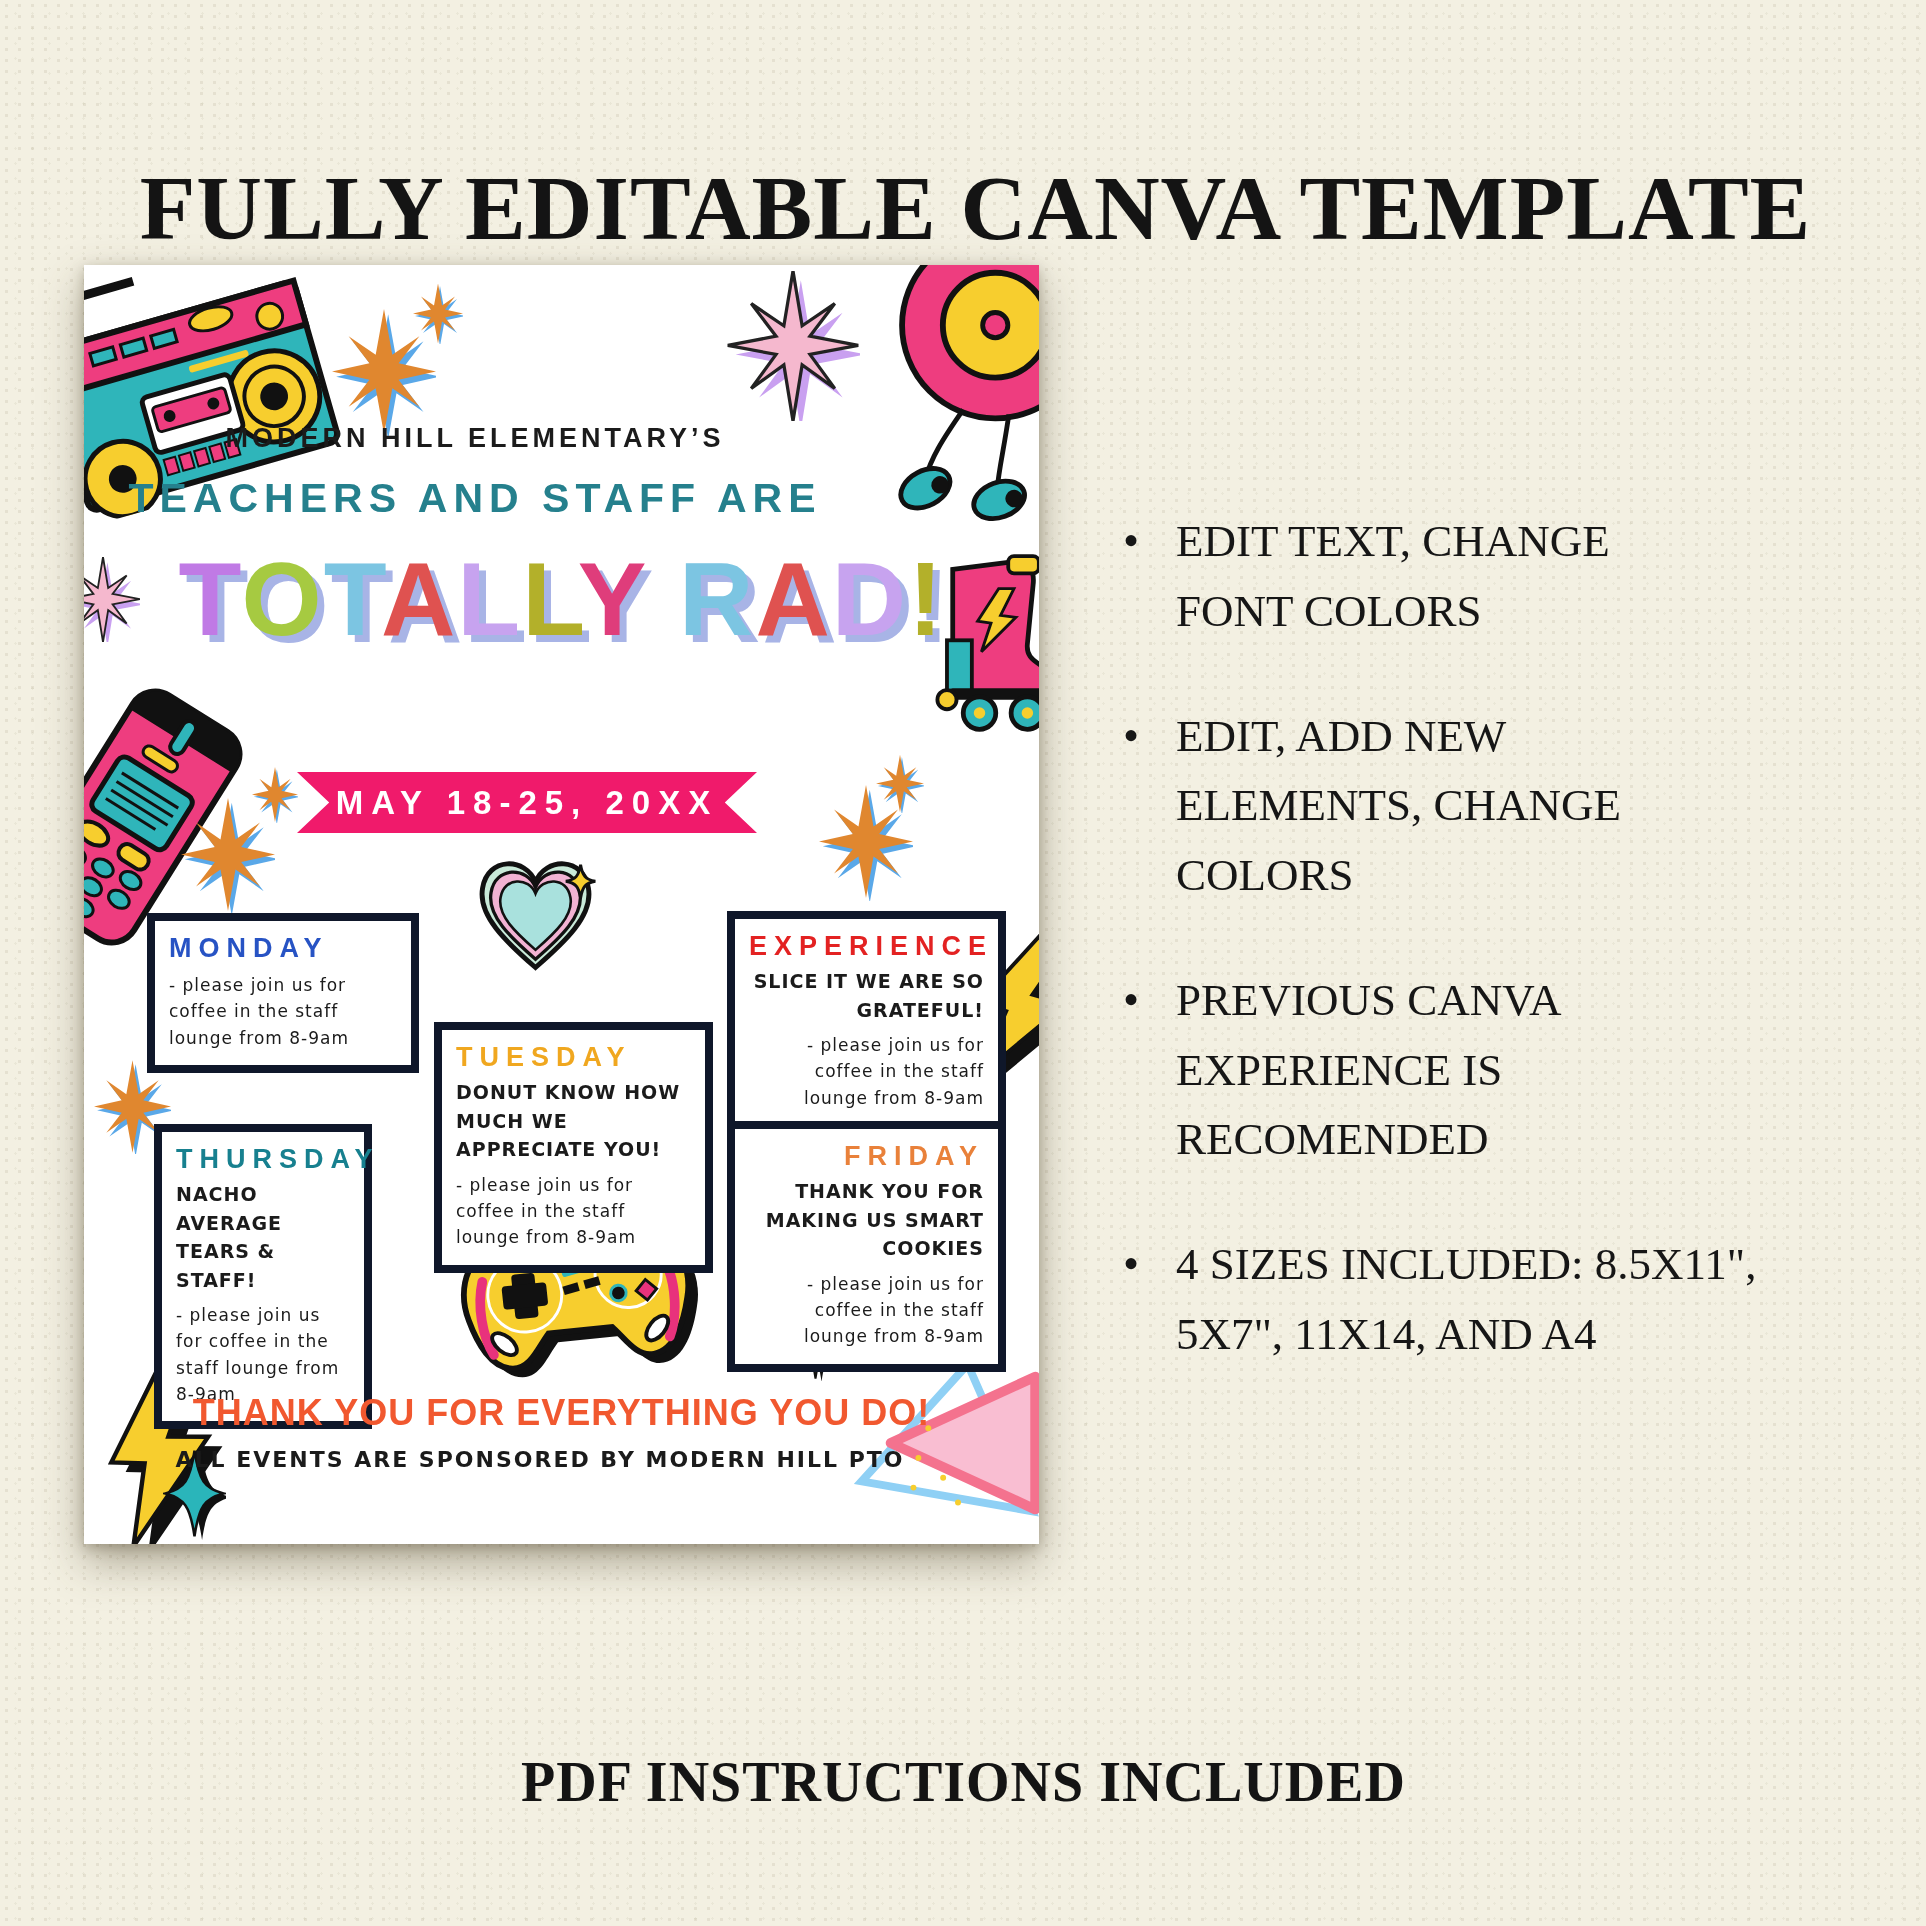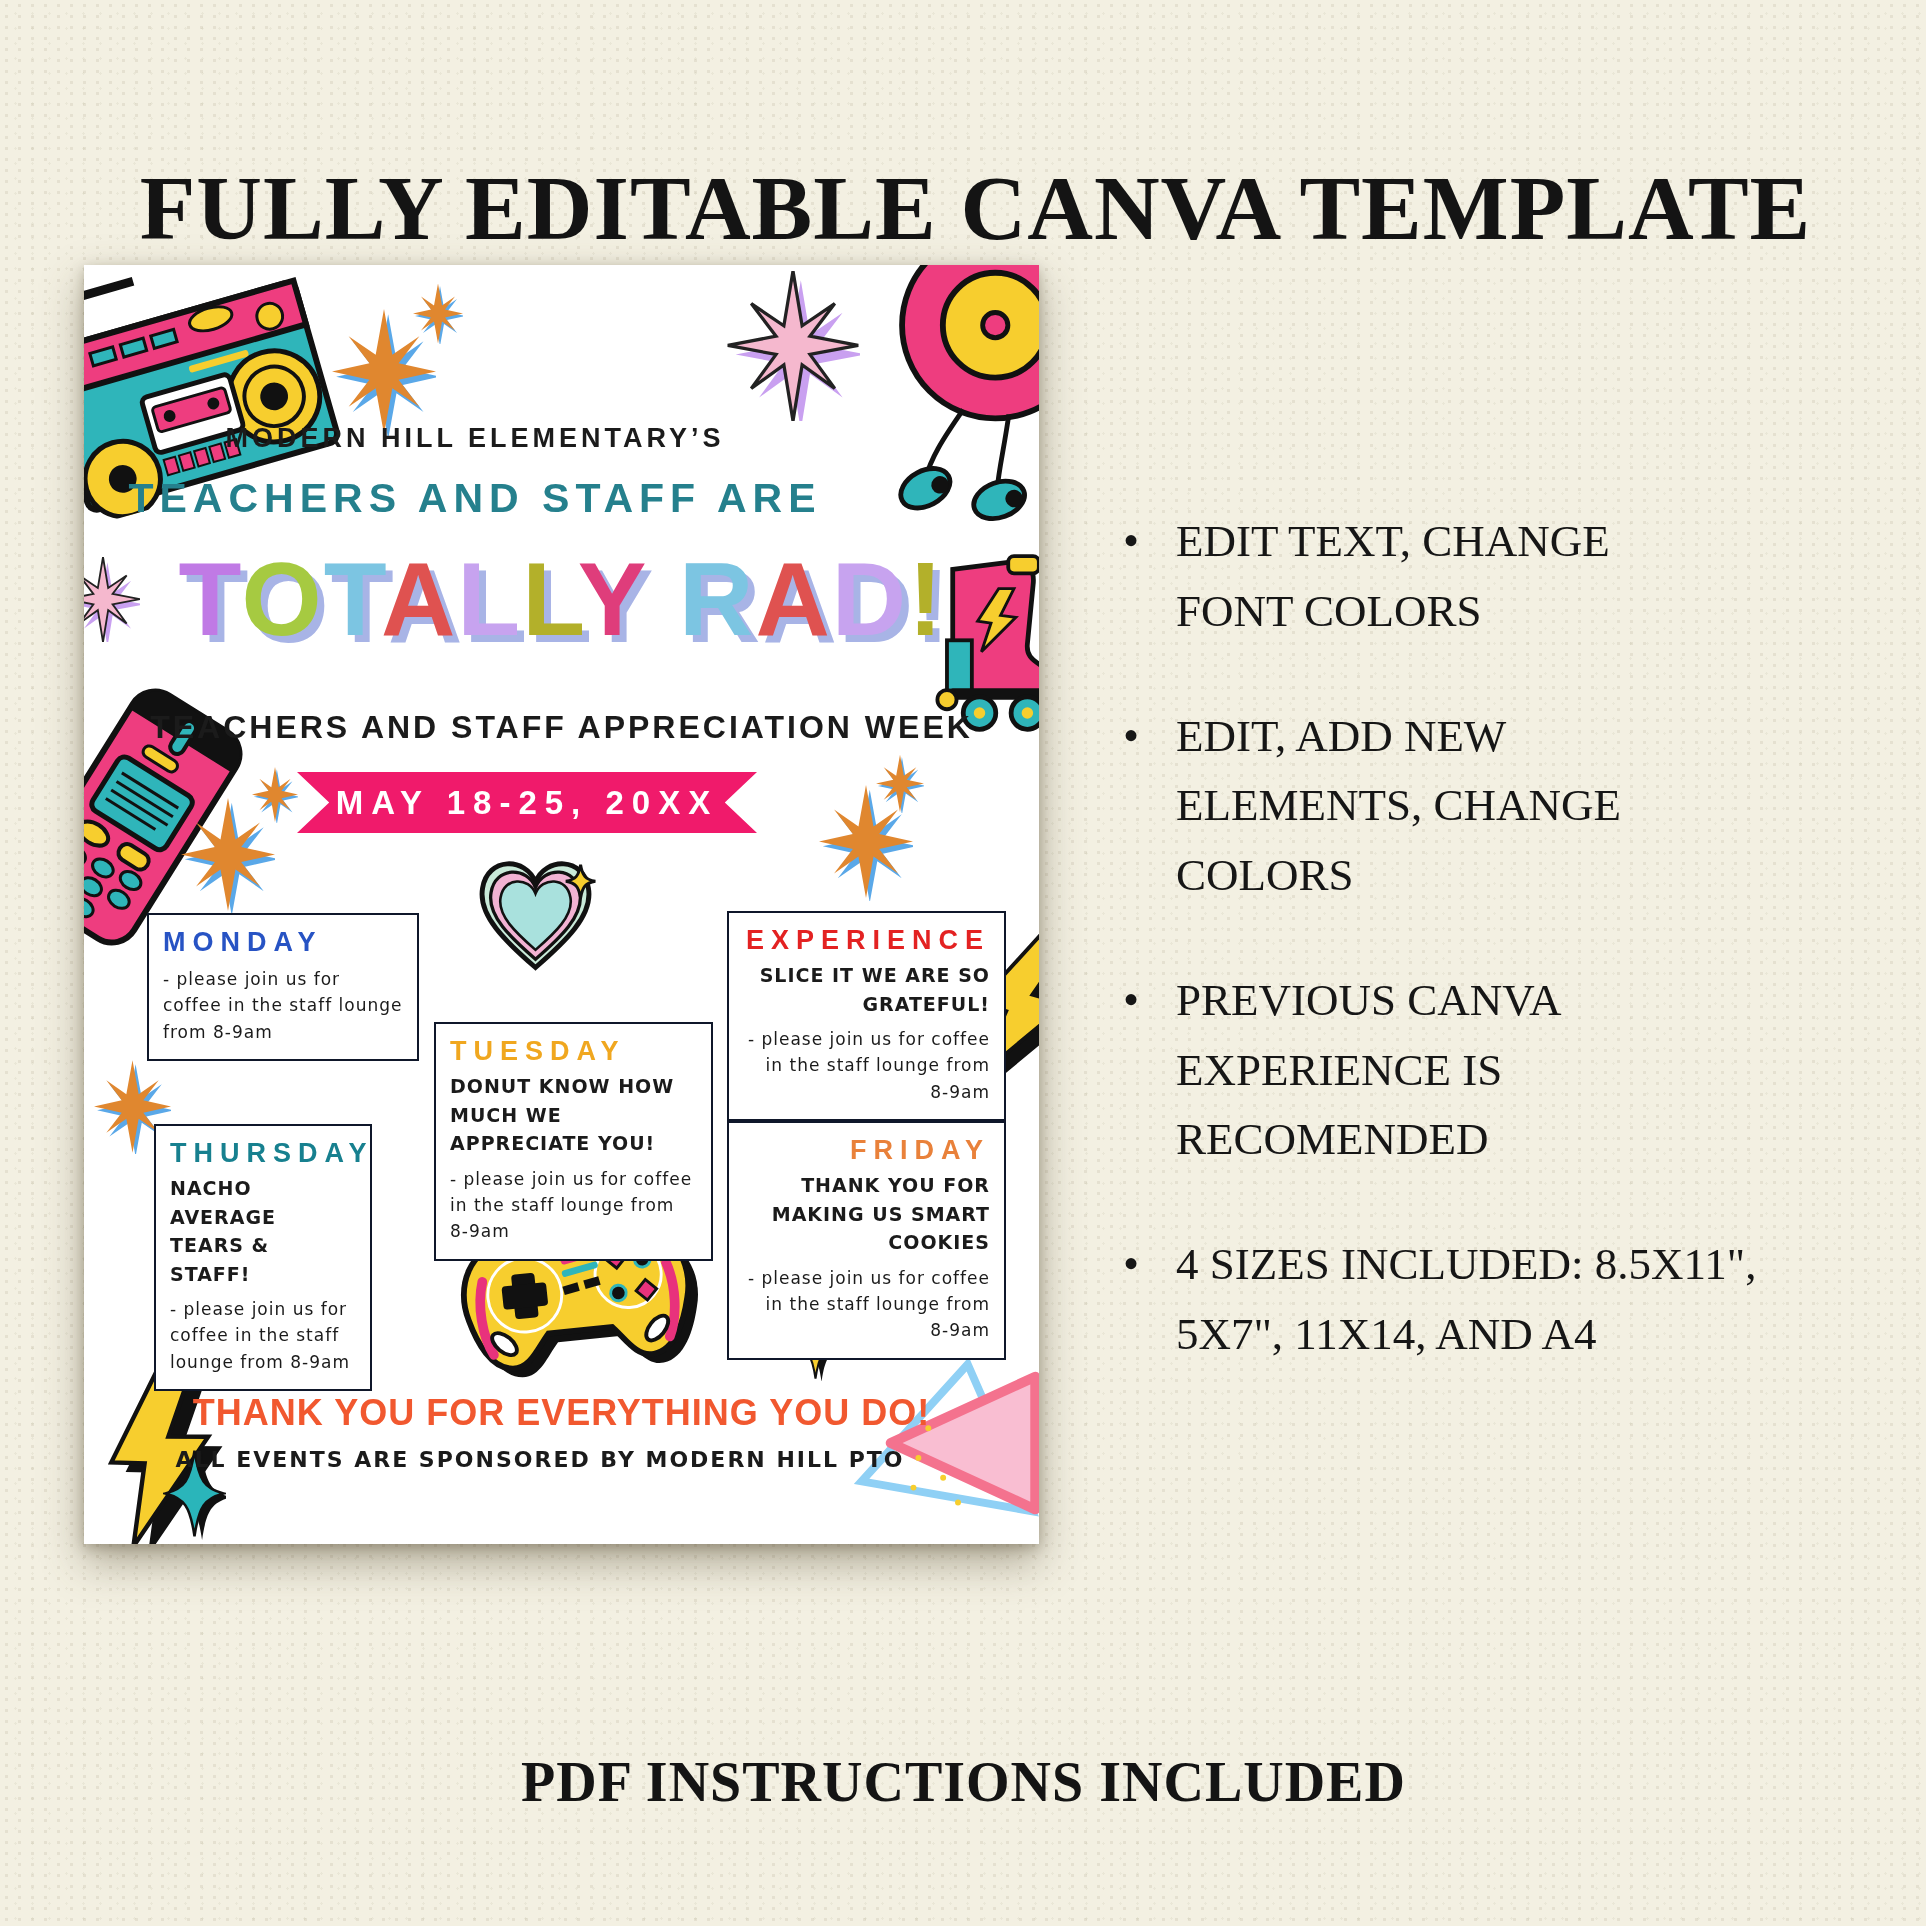--- a/index.html
+++ b/index.html
@@ -62,21 +62,21 @@
   }
   .banner{
     position:absolute;left:213px;top:507px;width:460px;height:61px;
     background:#f01a6b;display:flex;align-items:center;justify-content:center;
     clip-path:polygon(0% 0%,100% 0%,93% 50%,100% 100%,0% 100%,7% 50%);
   }
   .banner-text{
     color:#ffffff;font-weight:700;font-size:33px;letter-spacing:8px;white-space:nowrap;
   }
   .day-box{
-    position:absolute;background:#fff;border:2px solid #0f172a;
+    position:absolute;background:#fff;border:8px solid #0f172a;
     padding:12px 14px 14px 14px;box-sizing:border-box;
   }
   .day-box.align-right{text-align:right;}
   .day-box.align-center{}
   .day-label{font-weight:700;font-size:27px;letter-spacing:7px;margin-bottom:5px;}
   .day-title{
     font-family:"DejaVu Sans",sans-serif;font-weight:700;font-size:19px;
     letter-spacing:1px;line-height:1.5;color:#1b1b1b;
   }
   .day-note{
@@ -288,21 +288,20 @@
           <circle cx="60" cy="110" r="3"></circle>
           <circle cx="85" cy="130" r="3"></circle>
           <circle cx="55" cy="140" r="3"></circle>
           <circle cx="100" cy="155" r="3"></circle>
         </g>
     </svg>
 
     <div class="school-line">MODERN HILL ELEMENTARY’S</div>
     <div class="subtitle-line">TEACHERS AND STAFF ARE</div>
     <div class="headline"><span style="color: rgb(192, 122, 229);">T</span><span style="color: rgb(166, 202, 65);">O</span><span style="color: rgb(124, 197, 226);">T</span><span style="color: rgb(223, 82, 80);">A</span><span style="color: rgb(199, 163, 239);">L</span><span style="color: rgb(179, 176, 42);">L</span><span style="color: rgb(223, 61, 123);">Y</span><span>&nbsp;</span><span style="color: rgb(124, 197, 226);">R</span><span style="color: rgb(223, 82, 80);">A</span><span style="color: rgb(199, 163, 239);">D</span><span style="color: rgb(179, 176, 42);">!</span></div>
-    <div class="event-line">TEACHERS AND STAFF APPRECIATION WEEK</div>
 
     <div class="banner">
       <span class="banner-text">MAY 18-25, 20XX</span>
     </div>
 
     <div class="day-box box-monday">
       <div class="day-label" style="color: rgb(39, 83, 196);">MONDAY</div>
       <div class="day-note">- please join us for coffee in the staff lounge from 8-9am</div>
     </div>
 

